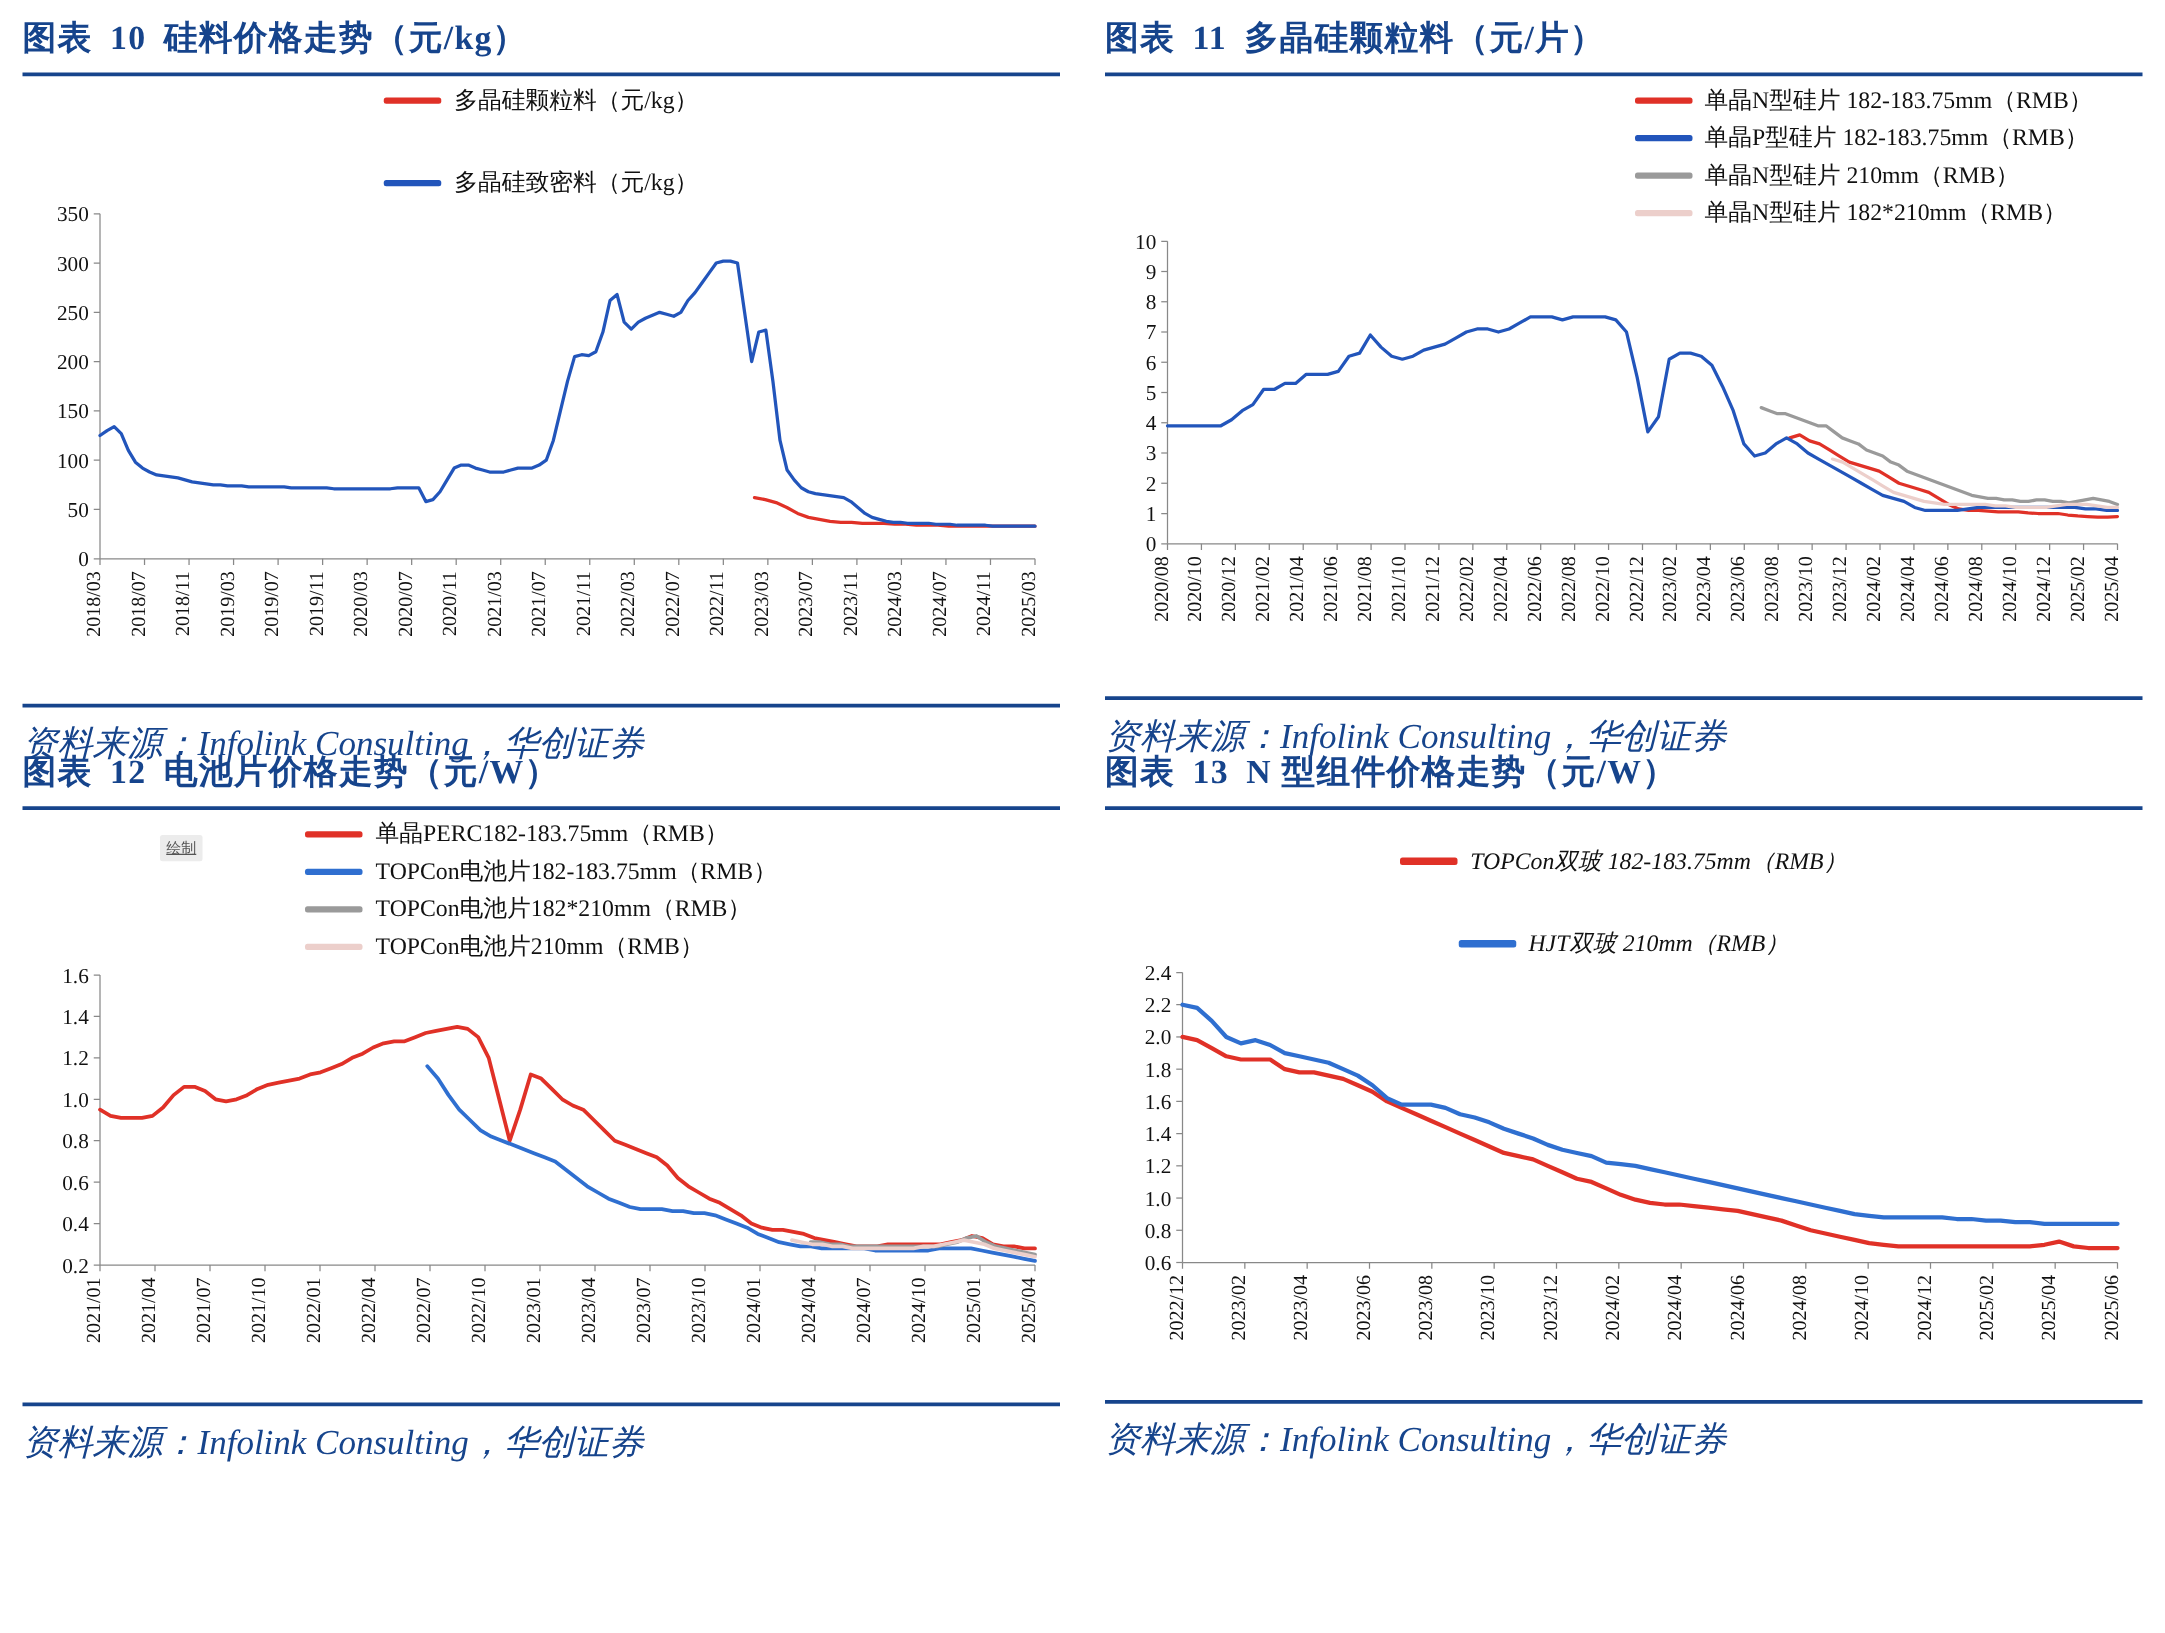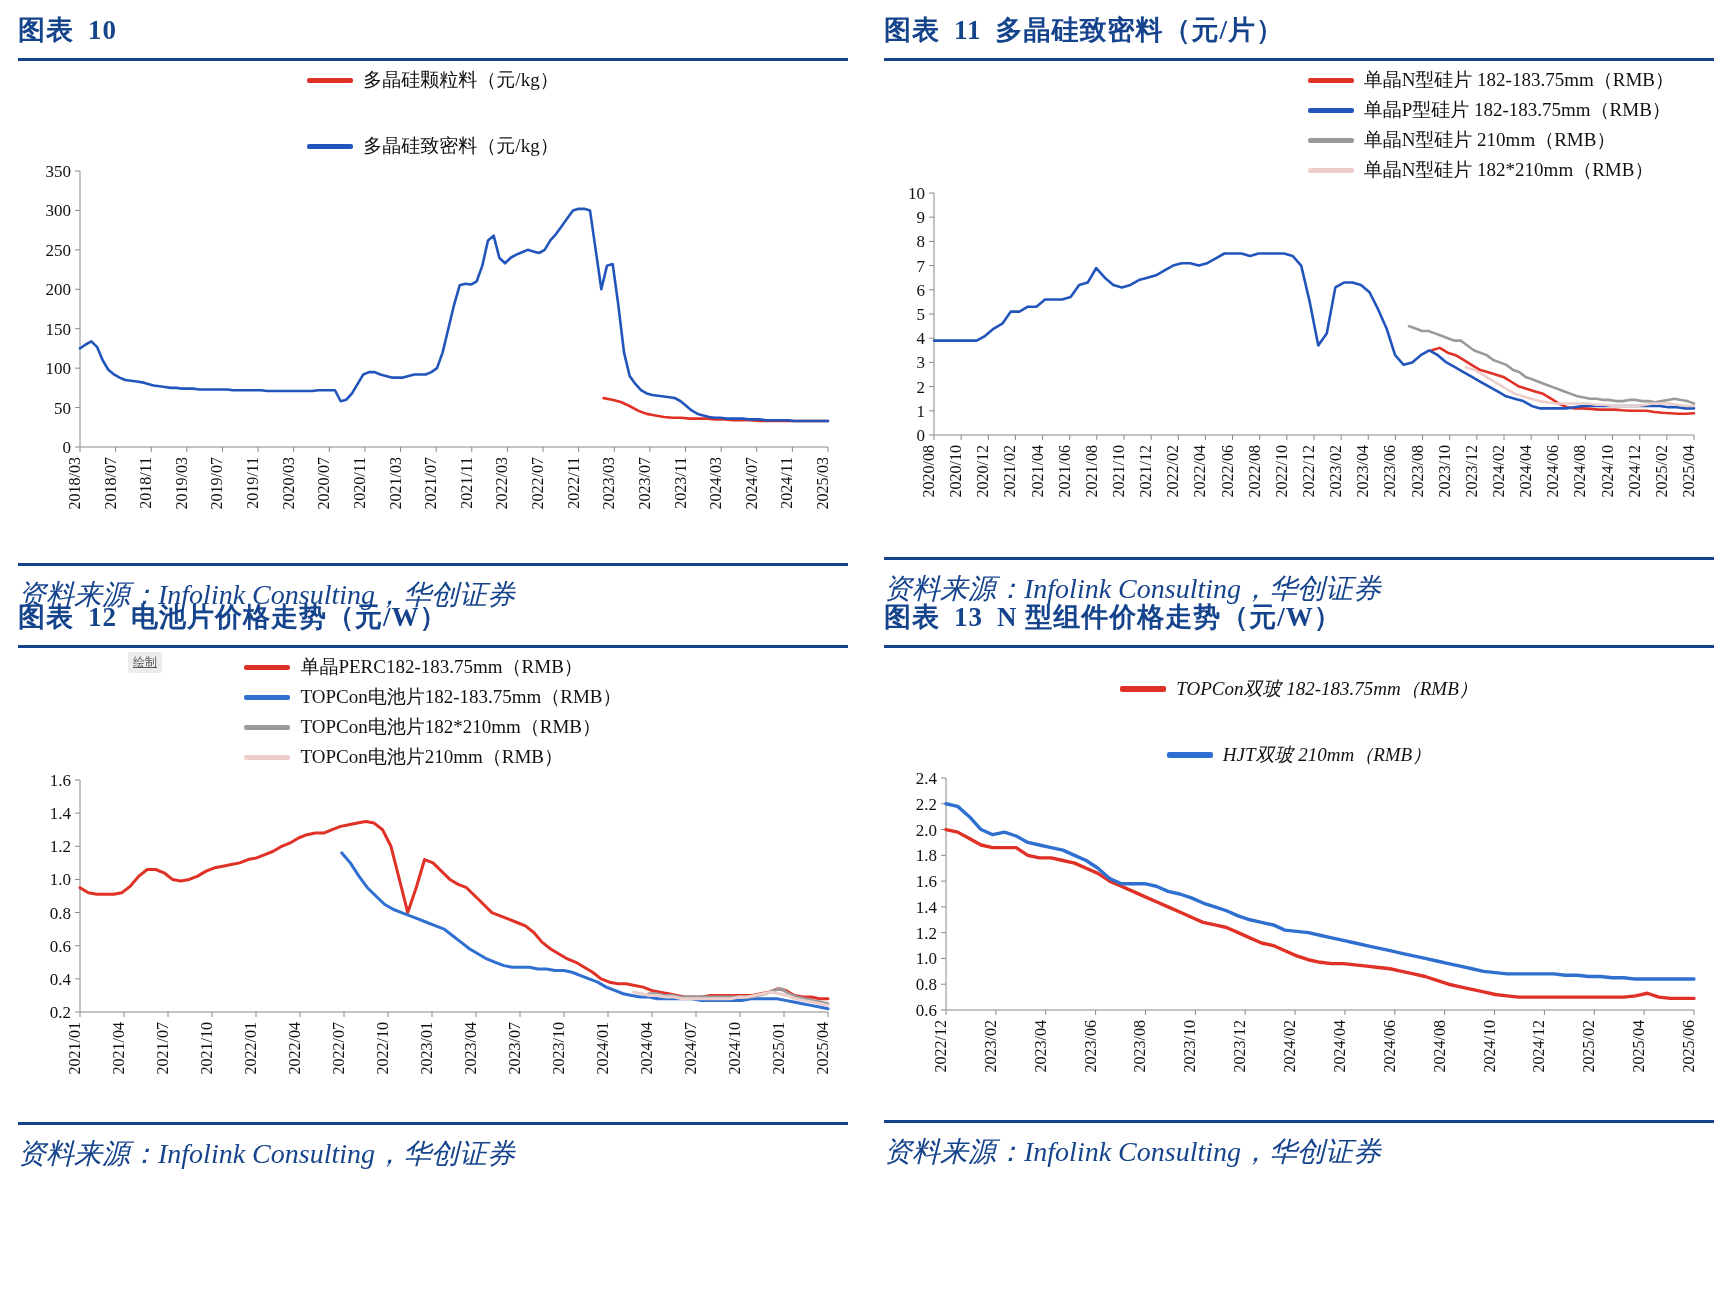--- a/index.html
+++ b/index.html
@@ -45,20 +45,21 @@
 </style>
 </head>
 <body>
 
 <div class="grid">
 
   <div class="panel">
     <div class="panel-title">
       <span>图表</span>
       <span class="num">10</span>
+      <span>硅料价格走势（元/kg）</span>
     </div>
     <div class="title-rule"></div>
 
     <div class="legend-wrap">
       <div class="legend row">
         <div class="legend-item">
           <span class="legend-line" style="background:#e03127"></span>
           <span>多晶硅颗粒料（元/kg）</span>
         </div>
         <div class="legend-item">
@@ -138,21 +139,21 @@
     </div>
 
     <div class="source-rule" style="margin-top:4px;"></div>
     <div class="source">资料来源：Infolink Consulting，华创证券</div>
   </div>
 
   <div class="panel">
     <div class="panel-title">
       <span>图表</span>
       <span class="num">11</span>
-      <span>多晶硅致密料（元/片）</span>
+      <span>多晶硅颗粒料（元/片）</span>
     </div>
     <div class="title-rule"></div>
 
     <div class="legend-wrap" style="justify-content:flex-end;padding-right:40px;">
       <div class="legend">
         <div class="legend-item">
           <span class="legend-line" style="background:#e03127"></span>
           <span>单晶N型硅片 182-183.75mm（RMB）</span>
         </div>
         <div class="legend-item">
@@ -267,21 +268,21 @@
 
   <div class="panel">
     <div class="panel-title">
       <span>图表</span>
       <span class="num">12</span>
       <span>电池片价格走势（元/W）</span>
     </div>
     <div class="title-rule"></div>
 
     <div class="legend-wrap" style="position:relative;">
-      <span class="note-box" style="left:110px;top:4px;text-decoration:underline;">绘制</span>
+      <span class="note-box" style="left:110px;top:20px;text-decoration:underline;">绘制</span>
       <div class="legend">
         <div class="legend-item">
           <span class="legend-line" style="background:#e03127"></span>
           <span>单晶PERC182-183.75mm（RMB）</span>
         </div>
         <div class="legend-item">
           <span class="legend-line" style="background:#2f6fd0"></span>
           <span>TOPCon电池片182-183.75mm（RMB）</span>
         </div>
         <div class="legend-item">

